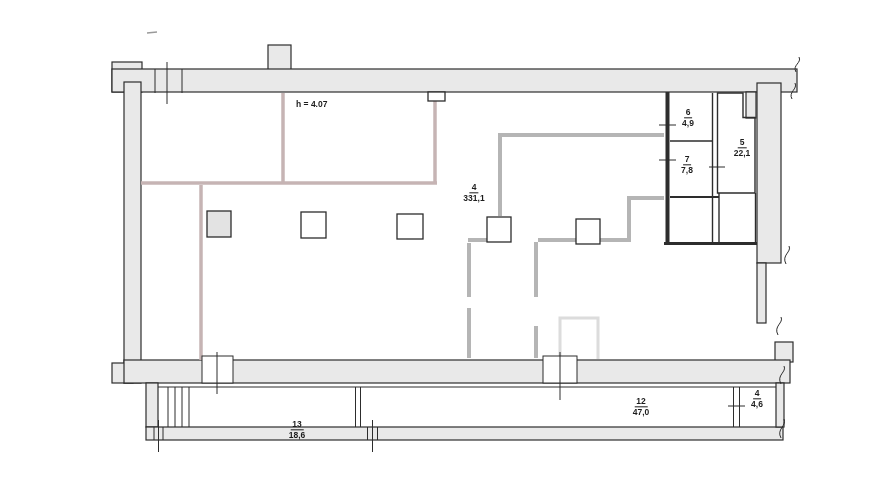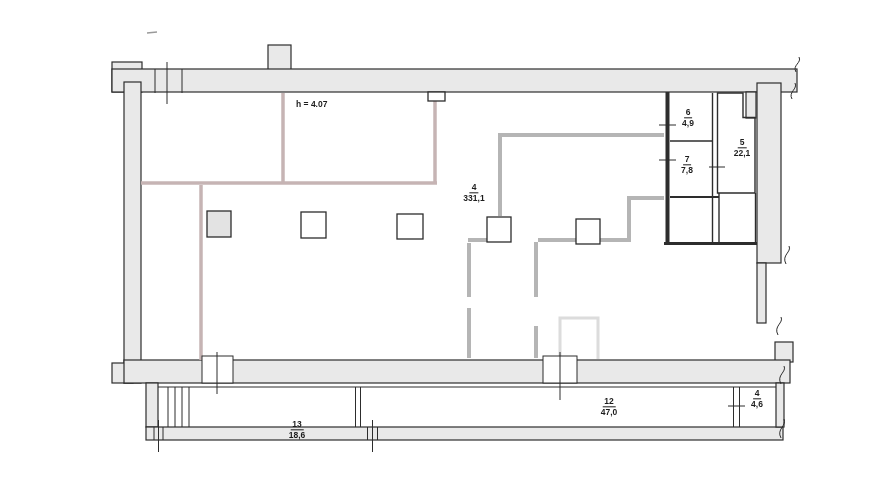--- a/index.html
+++ b/index.html
@@ -156,21 +156,21 @@
   <div class="room-label" style="left:742px;top:148px">
     <div class="num">5</div>
     <div class="area">22,1</div>
   </div>
 
   <div class="room-label" style="left:297px;top:430px">
     <div class="num">13</div>
     <div class="area">18,6</div>
   </div>
 
-  <div class="room-label" style="left:609px;top:407px">
+  <div class="room-label" style="left:641px;top:407px">
     <div class="num">12</div>
     <div class="area">47,0</div>
   </div>
 
   <div class="room-label" style="left:757px;top:399px">
     <div class="num">4</div>
     <div class="area">4,6</div>
   </div>
 
 </div>

